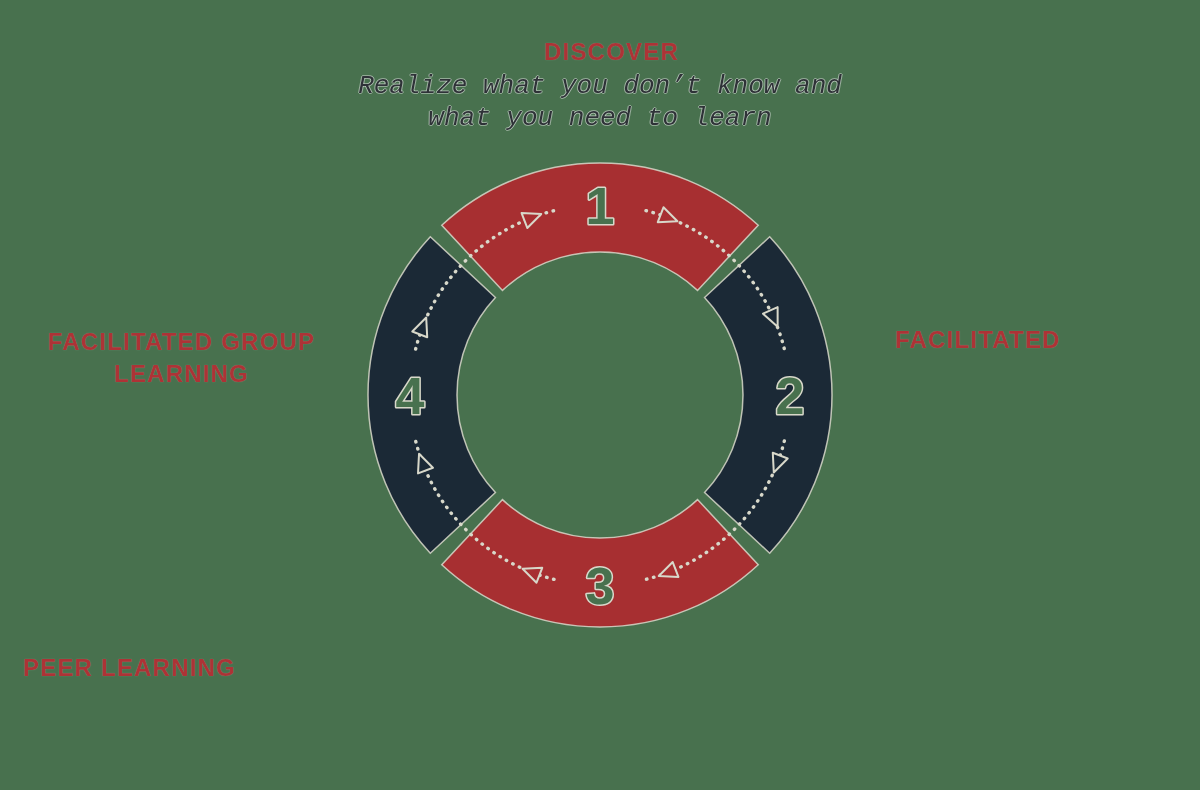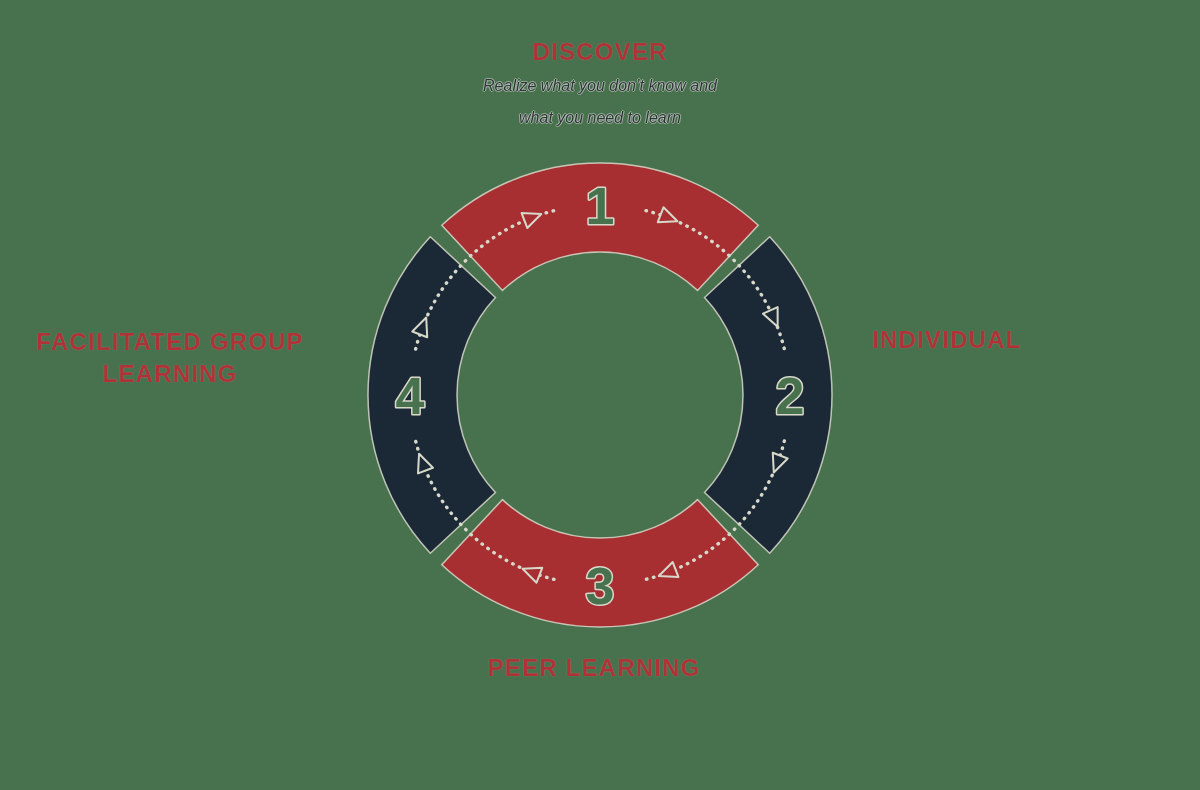--- a/index.html
+++ b/index.html
@@ -7,32 +7,33 @@
     position:relative;width:1200px;height:790px;overflow:hidden;
     font-family:"Liberation Sans",sans-serif;
   }
   .ring-svg{position:absolute;left:0;top:0;}
   .label{position:absolute;}
   .label .title{
     font-family:"Liberation Sans",sans-serif;
     font-weight:bold;font-size:24px;line-height:32px;letter-spacing:1.2px;
     color:var(--heading);white-space:pre-line;
     text-shadow:0 0 1px rgba(255,255,255,.35);
+    margin-left:23px;
   }
   .label .body{
-    font-family:Liberation Sans, sans-serif;
-    font-style:italic;font-size:16px;line-height:32px;
+    font-family:Liberation Mono, monospace;
+    font-style:italic;font-size:26px;line-height:32px;
     color:var(--body);white-space:pre-line;margin-top:2px;
     text-shadow:-1px 0 0 rgba(255,255,255,.40),1px 0 0 rgba(255,255,255,.40),
                  0 1px 0 rgba(255,255,255,.40),0 -1px 0 rgba(255,255,255,.40);
   }
   .label-top{left:0;right:0;top:36px;text-align:center;}
   .label-right{left:872px;top:324px;width:260px;text-align:left;}
   .label-left{left:0;top:326px;width:340px;text-align:center;}
-  .label-bottom{left:0;right:12px;top:652px;text-align:center;}
+  .label-bottom{left:0;right:12px;top:652px;}
 </style>
 </head>
 <body>
 
 <div class="stage" id="stage" style="background: rgb(72, 113, 78); --heading: #ad3336; --body: #2e3237;">
 
   <svg id="cycle-svg" class="ring-svg" width="1200" height="790" viewBox="0 0 1200 790">
       <path d="M 441.7763804655004 225.32594122435242 A 232 232 0 0 1 758.2236195344997 225.32594122435245 L 697.5257654889373 290.4164206684586 A 143 143 0 0 0 502.4742345110627 290.4164206684586 Z" fill="#a72f31" stroke="#d8d8ca" stroke-width="1.5" stroke-opacity="0.85"></path>
       <path d="M 769.6740587756476 236.77638046550035 A 232 232 0 0 1 769.6740587756476 553.2236195344997 L 704.5835793315414 492.5257654889373 A 143 143 0 0 0 704.5835793315414 297.4742345110627 Z" fill="#1b2936" stroke="#d8d8ca" stroke-width="1.5" stroke-opacity="0.85"></path>
       <path d="M 758.2236195344997 564.6740587756476 A 232 232 0 0 1 441.7763804655004 564.6740587756476 L 502.4742345110627 499.5835793315414 A 143 143 0 0 0 697.5257654889373 499.5835793315414 Z" fill="#a72f31" stroke="#d8d8ca" stroke-width="1.5" stroke-opacity="0.85"></path>
@@ -55,21 +56,21 @@
       <text x="410" y="395" dy="0.36em" text-anchor="middle" font-family="&quot;Liberation Sans&quot;, sans-serif" font-size="52" font-weight="bold" fill="#48714e" stroke="#d8d8ca" stroke-width="3" paint-order="stroke" stroke-linejoin="round">4</text>
     </svg>
 
   <div class="label label-top">
     <div class="title">DISCOVER</div>
     <div class="body">Realize what you don’t know and
 what you need to learn</div>
   </div>
 
   <div class="label label-right">
-    <div class="title">INDIVIDUAL</div>
+    <div class="title">FACILITATED</div>
   </div>
 
   <div class="label label-bottom">
     <div class="title">PEER LEARNING</div>
   </div>
 
   <div class="label label-left">
     <div class="title">FACILITATED GROUP
 LEARNING</div>
   </div>

